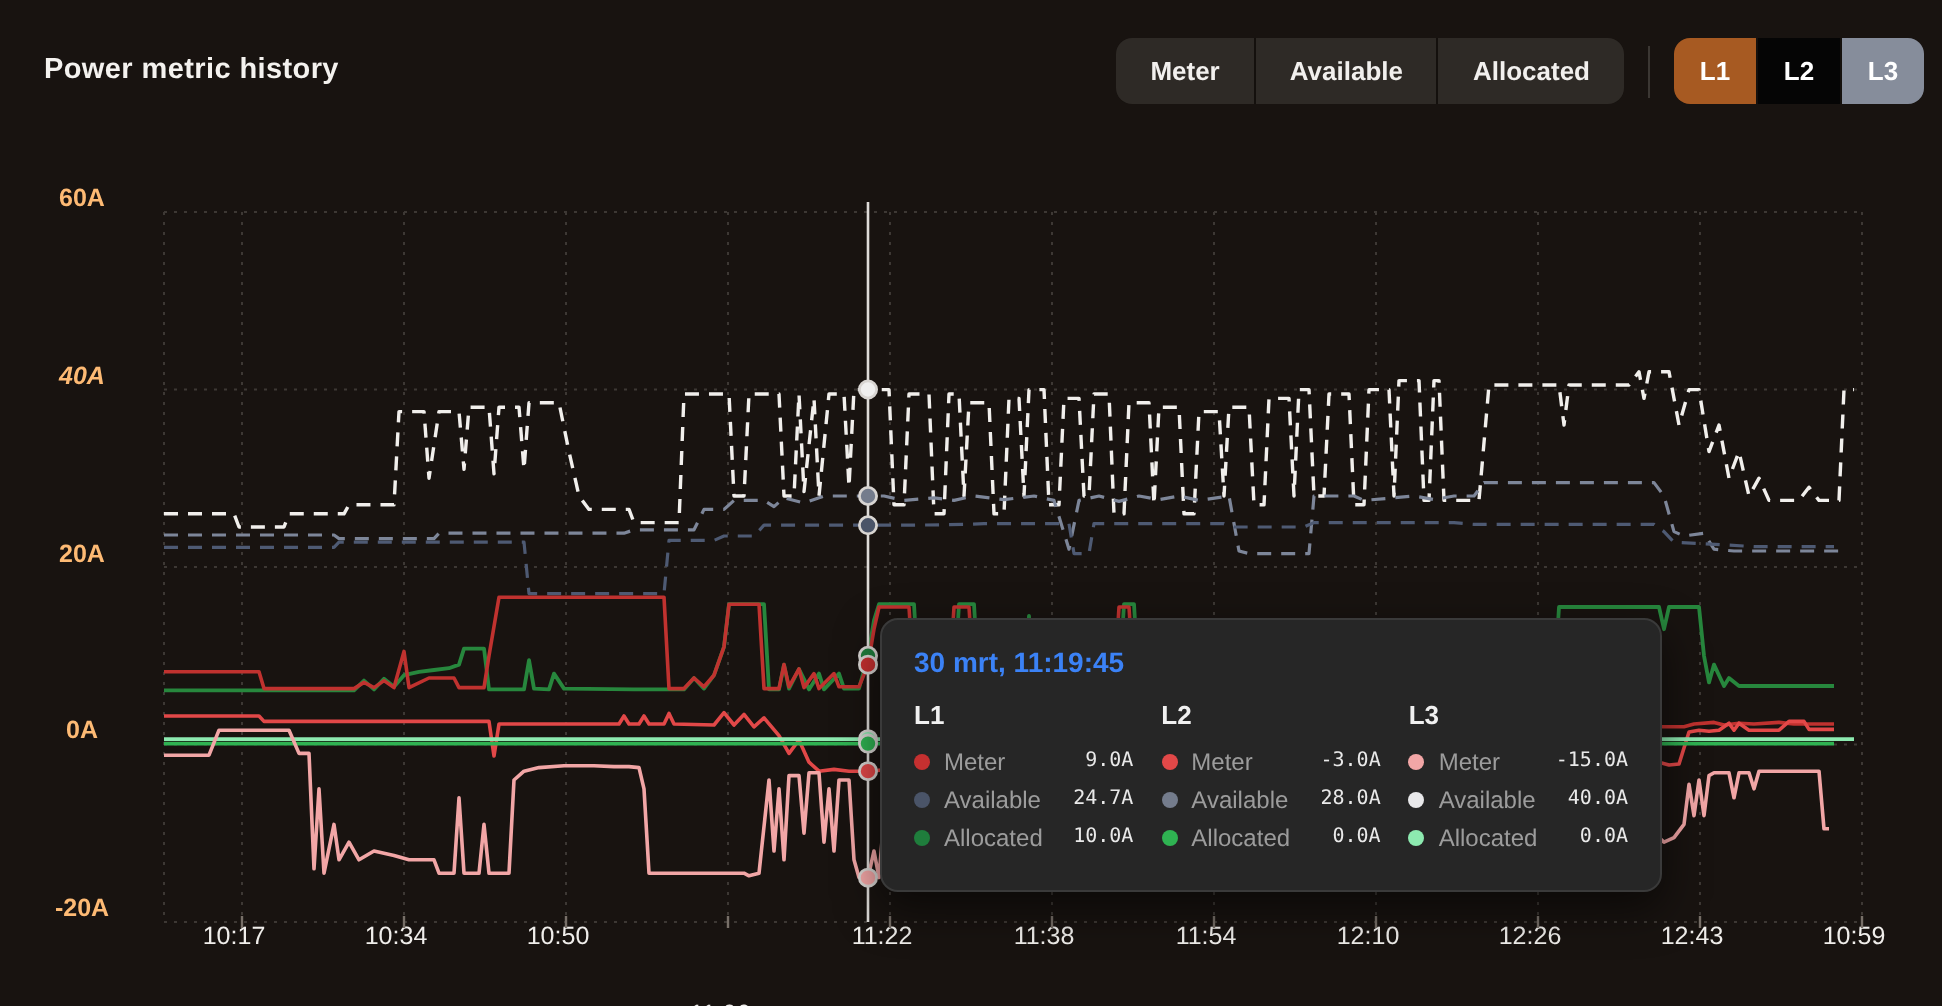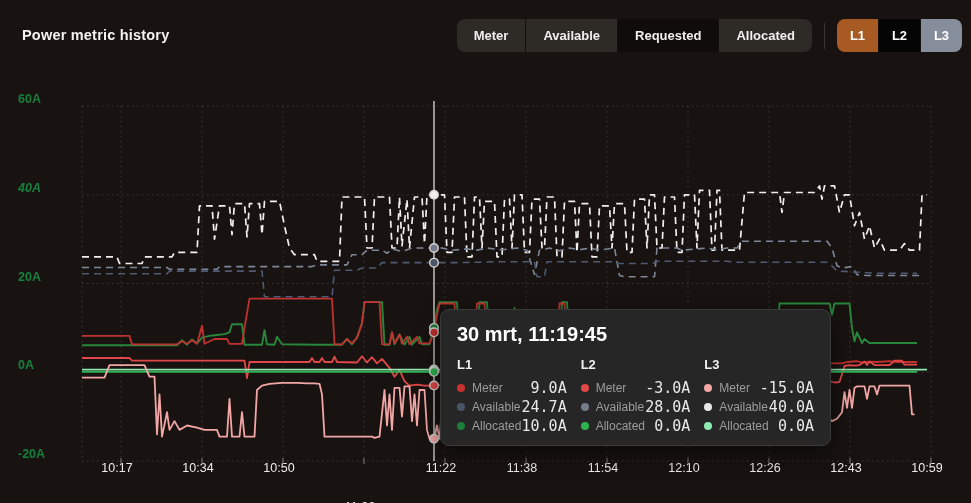--- a/index.html
+++ b/index.html
@@ -10,48 +10,47 @@
   .toolbar{position:absolute;right:9px;top:19px;display:flex;align-items:center;gap:12px;}
   .seg-group{display:flex;background:#14100d;border-radius:8px;overflow:hidden;gap:1px;}
   .seg{height:33px;display:flex;align-items:center;justify-content:center;padding:0 17px;
     font-size:13px;font-weight:700;color:#f2f0ee;cursor:pointer;background:#2e2a26;}
   .seg.off{background:#0f0c0a;}
   .vdivider{width:1px;height:26px;background:#3b3733;}
   .phase-group{display:flex;border-radius:8px;overflow:hidden;gap:1px;background:#14100d;}
   .phase{width:41px;height:33px;display:flex;align-items:center;justify-content:center;
     font-size:13px;font-weight:700;color:#fff;cursor:pointer;}
   
-  .ytick{position:absolute;width:46px;text-align:left;font-size:12.5px;font-weight:700;color:#15803d;}
+  .ytick{position:absolute;width:46px;text-align:center;font-size:12.5px;font-weight:700;color:#fdba74;}
   .xtick{position:absolute;width:60px;text-align:center;font-size:12.5px;font-weight:400;color:#efedea;top:461px;}
   
   #plot{position:absolute;left:78px;top:100px;}
   
   .tooltip{position:absolute;left:440px;top:309px;width:391px;height:137px;box-sizing:border-box;
     background:#262626;border:1px solid #3a3a3a;border-radius:9px;padding:13px 16px 10px 16px;
     box-shadow:0 8px 22px rgba(0,0,0,.55);z-index:6;}
-  .tt-head{font-size:20px;font-weight:700;color:#ffffff;margin-bottom:11px;}
+  .tt-head{font-size:14px;font-weight:700;color:#3b82f6;margin-bottom:11px;}
   .tt-cols{display:flex;gap:14px;}
   .tt-col{flex:1;min-width:0;}
   .tt-phase{font-size:13px;font-weight:700;color:#f0f0f0;margin-bottom:6px;}
   .tt-row{display:flex;align-items:center;height:19px;}
   .tt-dot{width:8px;height:8px;border-radius:50%;margin-right:7px;flex:0 0 auto;}
   .tt-label{font-size:12px;color:#9c9c9c;flex:1 1 auto;}
-  .tt-val{font-family:"DejaVu Sans Mono", monospace;font-size:15px;color:#e9e9e9;text-align:left;white-space:pre;}
+  .tt-val{font-family:"DejaVu Sans Mono", monospace;font-size:10px;color:#e9e9e9;text-align:left;white-space:pre;}
 </style>
 </head>
 <body>
 
 <div id="app">
   <div class="title">Power metric history</div>
 
   <div class="toolbar">
     <div class="seg-group">
         <div class="seg">Meter</div>
         <div class="seg">Available</div>
-        <div class="seg off">Requested</div>
         <div class="seg">Allocated</div>
       </div>
     <div class="vdivider"></div>
     <div class="phase-group">
         <div class="phase" style="background: rgb(167, 90, 34);">L1</div>
         <div class="phase" style="background: rgb(5, 5, 5);">L2</div>
         <div class="phase" style="background: rgb(134, 141, 155);">L3</div>
       </div>
   </div>
 

